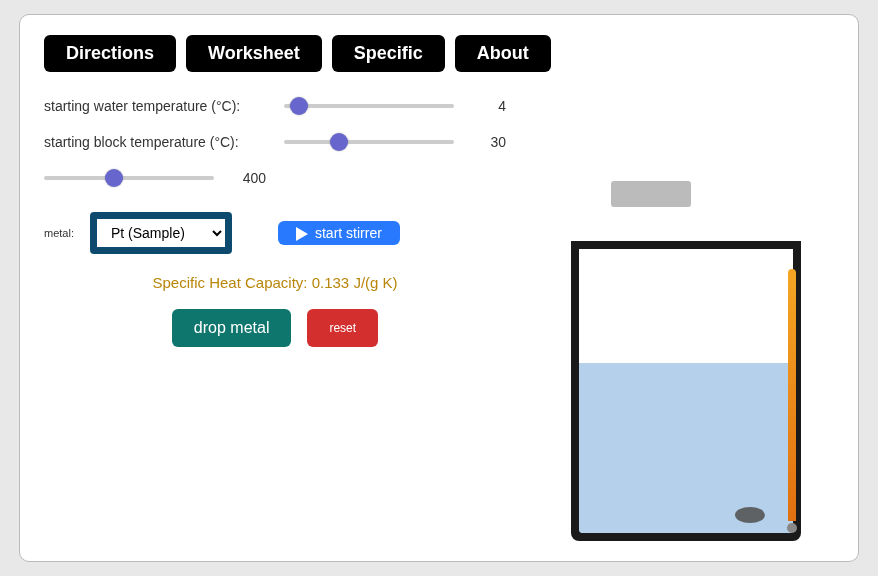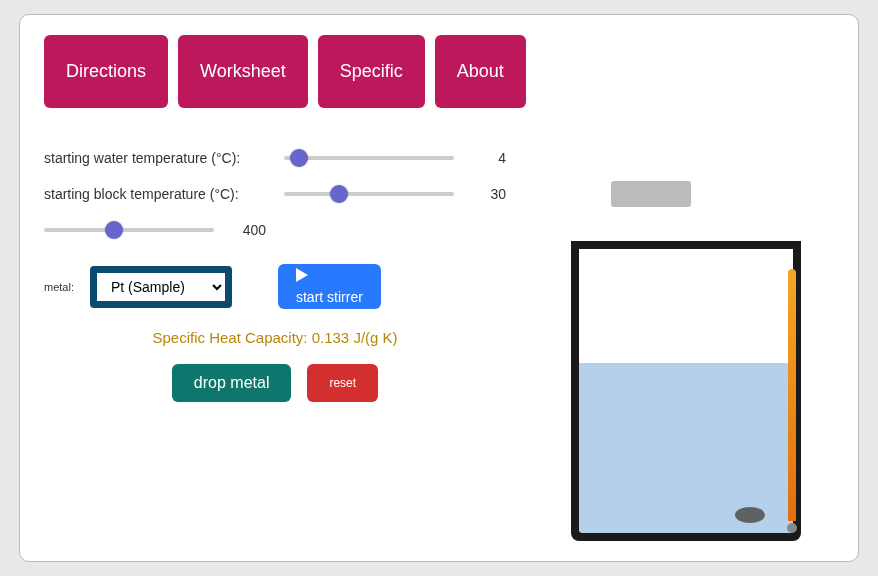--- a/index.html
+++ b/index.html
@@ -23,37 +23,36 @@
       flex-direction: column;
       gap: 0;
     }
     
     .header-buttons {
       display: flex;
       gap: 10px;
       margin-bottom: 22px;
     }
     .nav-btn {
-      background: #be185d;
+      background: #000000;
       color: #fff;
       border: none;
       border-radius: 6px;
-      padding: 26px 22px;
+      padding: 8px 22px;
       font-size: 18px;
-      font-weight: 400;
+      font-weight: 700;
       cursor: pointer;
     }
 
     
     .content-area {
       display: flex;
       flex-direction: row;
       flex: 1;
       gap: 32px;
-      margin-top: 16px;
     }
 
     
     .controls {
       flex: 1;
       display: flex;
       flex-direction: column;
       gap: 0;
       padding-top: 4px;
     }
@@ -117,24 +116,23 @@
     }
     .start-stirrer-btn {
       background: #2979ff;
       color: #fff;
       border: none;
       border-radius: 6px;
       padding: 4px 18px;
       font-size: 14px;
       cursor: pointer;
       display: flex;
-      align-items: flex-start;
+      align-items: flex-end;
       gap: 7px;
       margin-left: 30px;
-      flex-direction: column;
     }
     .play-icon {
       width: 0;
       height: 0;
       border-top: 7px solid transparent;
       border-bottom: 7px solid transparent;
       border-left: 12px solid #fff;
       display: inline-block;
     }
 

